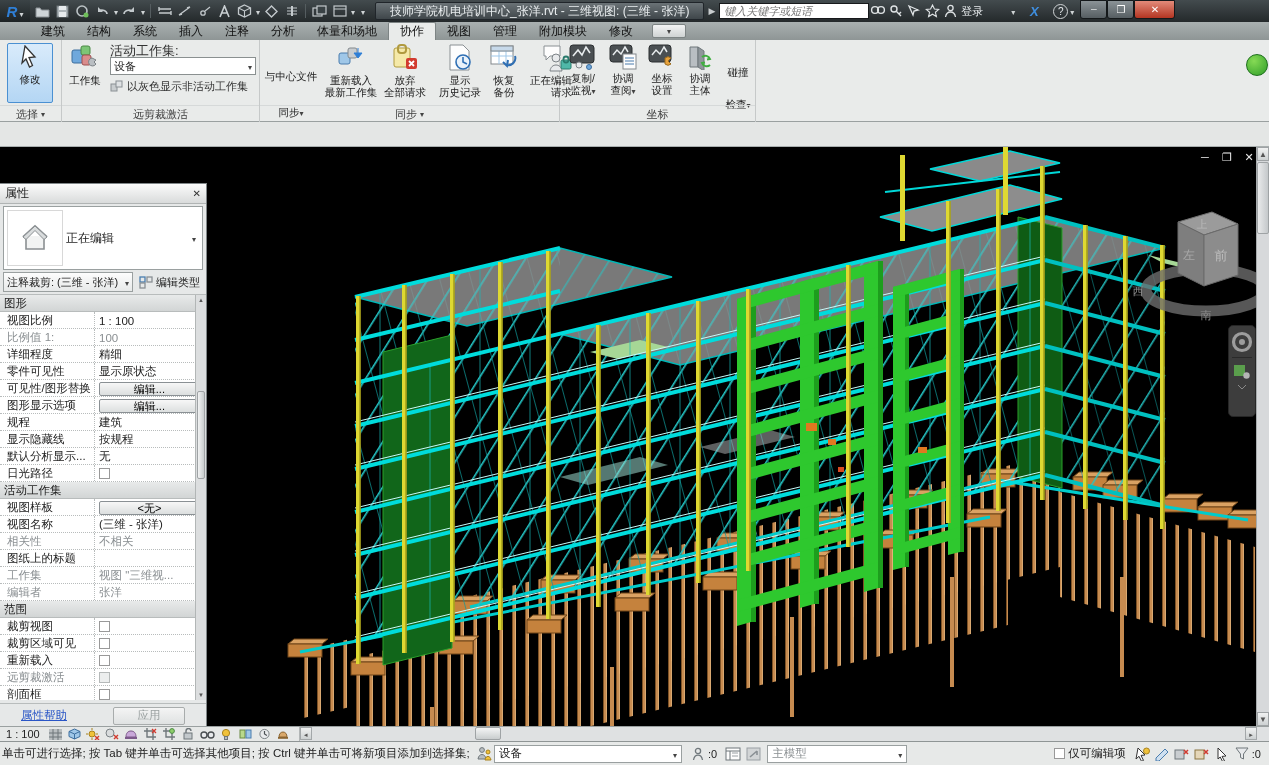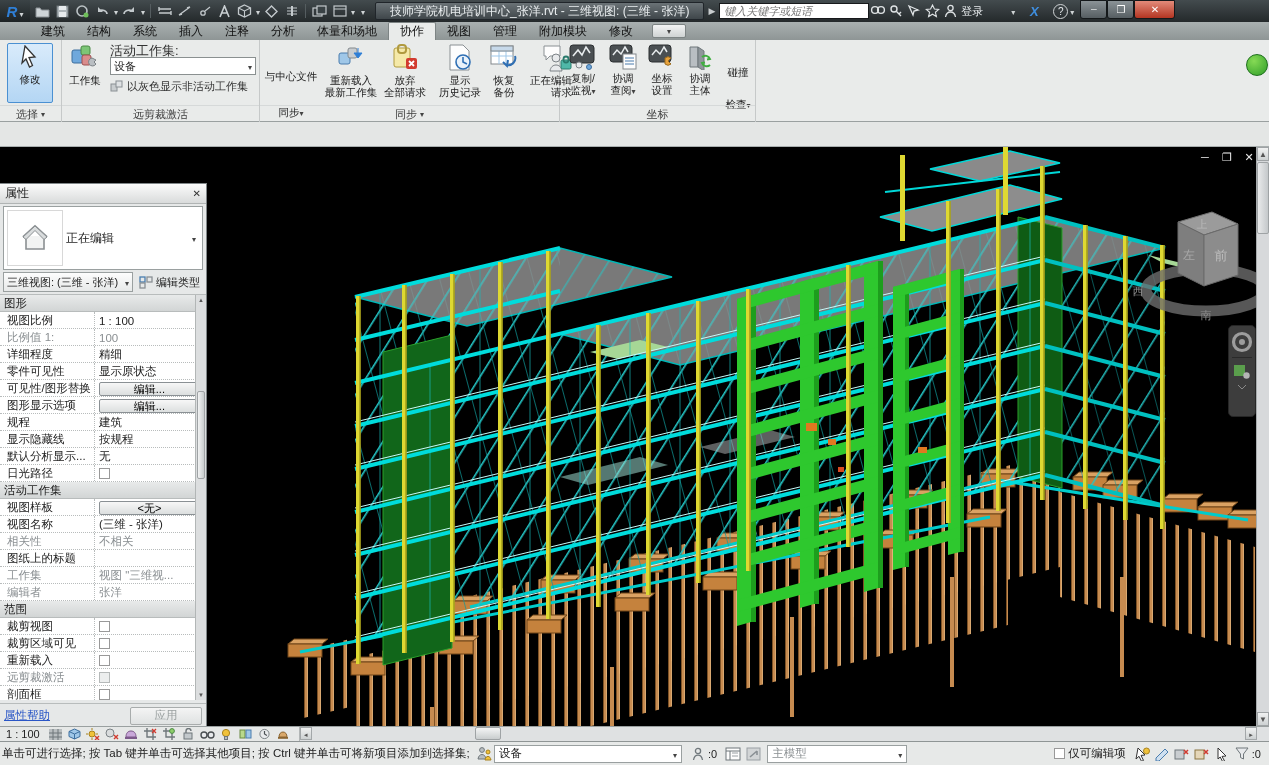--- a/index.html
+++ b/index.html
@@ -89,21 +89,21 @@
 .phead .chev::after{content:"^";}
 .muted{color:#8a8f92;}
 .pbtn{width:96%;height:14px;border:1px solid #8a9094;border-radius:2px;background:linear-gradient(#f7f7f7,#dcdfdf);font-size:11px;line-height:12px;font-family:inherit;}
 .pchk{width:11px;height:11px;border:1px solid #999;background:#fff;display:inline-block;}
 .pchk.dis{background:#eceeee;border-color:#b5b9b9;}
 .gsb{position:absolute;right:0;top:0;width:11px;height:100%;background:#dcdedf;border-left:1px solid #b2b6b6;}
 .gsb .th{position:absolute;left:1px;top:96px;width:8px;height:88px;background:linear-gradient(90deg,#f2f3f3,#c9cdce);border:1px solid #9fa3a5;border-radius:2px;}
 .gsb .a{position:absolute;left:0;width:10px;height:10px;font-size:6px;color:#555;text-align:center;line-height:10px;}
 .gsb .a.up{top:0;}.gsb .a.up::after{content:"▲";}
 .gsb .a.dn{bottom:0;}.gsb .a.dn::after{content:"▼";}
-.pfoot{display:flex;align-items:center;height:24px;padding:0 4px;border-top:1px solid #b8bcbc;margin-top:3px;}
+.pfoot{display:flex;align-items:center;height:24px;padding:0 21px;border-top:1px solid #b8bcbc;margin-top:3px;}
 .phelp{font-size:11.5px;color:#2a56c6;text-decoration:underline;}
 .applybtn{margin-left:auto;width:72px;height:18px;border:1px solid #a8acac;border-radius:2px;background:linear-gradient(#f4f4f4,#dfe2e2);color:#9aa0a0;font-size:11.5px;font-family:inherit;}
 .ptabs{display:flex;height:21px;margin-top:2px;align-items:flex-end;padding-left:2px;gap:2px;}
 .ptab{height:20px;padding:0 8px;display:flex;align-items:center;font-size:11.5px;background:#e6e8e8;border:1px solid #8a9094;border-bottom:none;border-radius:2px 2px 0 0;}
 .ptab.on{background:#f2f3f3;}
 .ptab.long{max-width:160px;white-space:nowrap;overflow:hidden;}
 
 
 .bottomrow{position:absolute;left:0;top:726px;width:1269px;height:15px;background:#e6e8e7;border-top:1px solid #9aa0a0;display:flex;align-items:center;}
 .scalebtn{padding:0 6px;font-size:11px;white-space:nowrap;}
@@ -713,21 +713,21 @@
           <path d="M6 16L18 5l12 11" fill="none" stroke="#8a8f92" stroke-width="2"></path>
           <path d="M9 15v13h18V15" fill="#f2f3f3" stroke="#8a8f92" stroke-width="1.6"></path>
           <path d="M6 16L18 5l12 11-3 2.5L18 9.5 9 18.5z" fill="#d9dcdd" stroke="#8a8f92"></path>
         </svg>
     </div>
     <span class="tname">正在编辑</span>
     <span class="tdd ddk"></span>
   </div>
   <div class="instrow">
     <div class="instsel">
-      <span class="txt">三维视图: (三维 - 张洋)</span>
+      <span class="txt">注释裁剪: (三维 - 张洋)</span>
         <span class="ddk"></span>
     </div>
     <div class="edittype">
       <svg width="14" height="13">
           <rect x="1" y="1" width="5" height="5" fill="none" stroke="#4a7dae" stroke-width="1.3"></rect>
           <rect x="8" y="1" width="5" height="5" fill="none" stroke="#8a9094" stroke-width="1.3"></rect>
           <rect x="1" y="7" width="5" height="5" fill="none" stroke="#8a9094" stroke-width="1.3"></rect>
         </svg>
       <span>编辑类型</span>
     </div>

